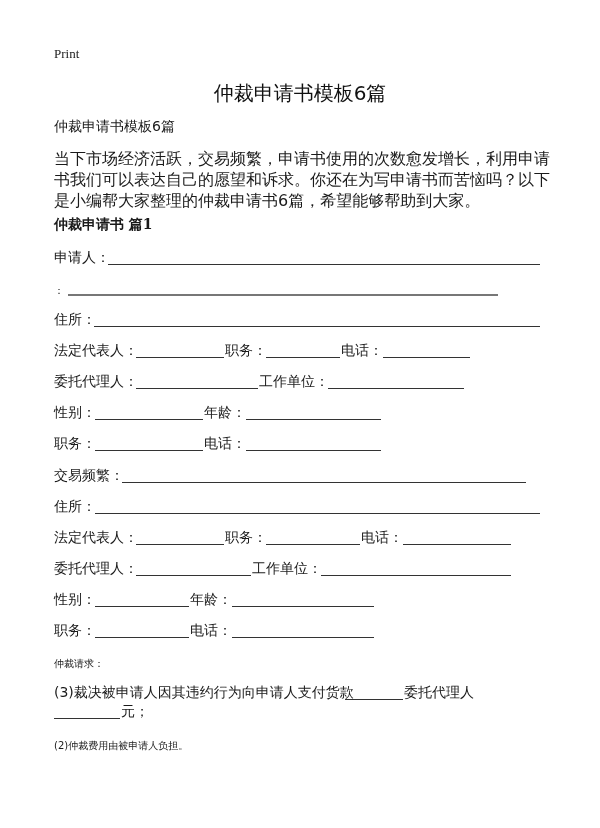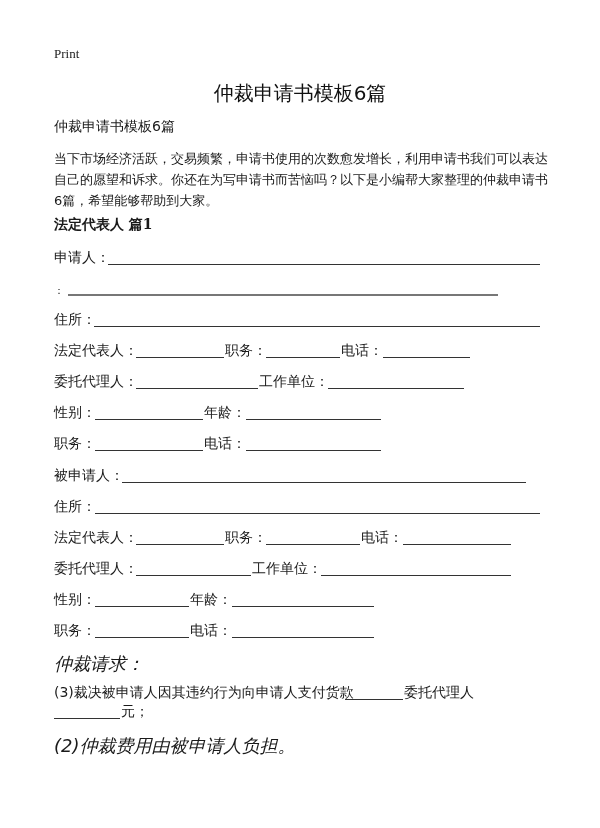--- a/index.html
+++ b/index.html
@@ -2,36 +2,36 @@
 <html><head>
 <meta charset="utf-8">
 <style>
   html, body { margin: 0; padding: 0; background: #ffffff; }
   body { width: 600px; height: 828px; position: relative; overflow: hidden;
          font-family: "DejaVu Sans", sans-serif; color: #1a1a1a; }
   .abs { position: absolute; white-space: nowrap; }
   .print { left: 54px; top: 46px; font-family: "Liberation Serif", serif; font-size: 13px; color: #222; }
   .title { left: 0; width: 600px; top: 80px; text-align: center; font-size: 20px; color: #111; }
   .subtitle { left: 54px; top: 118px; font-size: 14px; }
-  .intro { left: 54px; top: 148px; width: 500px; font-size: 13px; line-height: 21px; white-space: normal; }
+  .intro { left: 54px; top: 148px; width: 500px; font-size: 16px; line-height: 21px; white-space: normal; }
   .section { left: 54px; top: 216px; font-family: "DejaVu Serif", serif; font-weight: bold; font-size: 14px; }
   .row { position: absolute; left: 54px; height: 20px; font-size: 14px; white-space: nowrap; }
   .row span { position: absolute; top: 0; }
   .line { position: absolute; height: 0; border-bottom: 1px solid #333; }
   .line.grey { border-bottom: 2px solid #777; }
-  .para { position: absolute; left: 54px; font-size: 18px; line-height: 19px; white-space: nowrap; font-style: italic; }
+  .para { position: absolute; left: 54px; font-size: 10px; line-height: 19px; white-space: nowrap; }
 </style>
 </head>
 <body>
 
 <div class="abs print">Print</div>
 <div class="abs title">仲裁申请书模板6篇</div>
 <div class="abs subtitle">仲裁申请书模板6篇</div>
 <div class="abs intro">当下市场经济活跃，交易频繁，申请书使用的次数愈发增长，利用申请书我们可以表达自己的愿望和诉求。你还在为写申请书而苦恼吗？以下是小编帮大家整理的仲裁申请书6篇，希望能够帮助到大家。</div>
-<div class="abs section">法定代表人 篇1</div>
+<div class="abs section">仲裁申请书 篇1</div>
 
 <div class="row" style="top:249px;">
   <span style="left:0">申请人：</span>
   <div class="line" style="left:54px; width:432px; top:15px;"></div>
 </div>
 <div class="row" style="top:282px;">
   <span style="left:0; font-size:10px; top:2px;">：</span>
   <div class="line grey" style="left:14px; width:430px; top:12px;"></div>
 </div>
 <div class="row" style="top:311px;">
@@ -59,21 +59,21 @@
   <div class="line" style="left:192px; width:135px; top:15px;"></div>
 </div>
 <div class="row" style="top:435px;">
   <span style="left:0">职务：</span>
   <div class="line" style="left:41px; width:108px; top:15px;"></div>
   <span style="left:150px">电话：</span>
   <div class="line" style="left:192px; width:135px; top:15px;"></div>
 </div>
 
 <div class="row" style="top:467px;">
-  <span style="left:0">被申请人：</span>
+  <span style="left:0">交易频繁：</span>
   <div class="line" style="left:68px; width:404px; top:15px;"></div>
 </div>
 <div class="row" style="top:498px;">
   <span style="left:0">住所：</span>
   <div class="line" style="left:41px; width:445px; top:15px;"></div>
 </div>
 <div class="row" style="top:529px;">
   <span style="left:0">法定代表人：</span>
   <div class="line" style="left:82px; width:88px; top:15px;"></div>
   <span style="left:171px">职务：</span>

